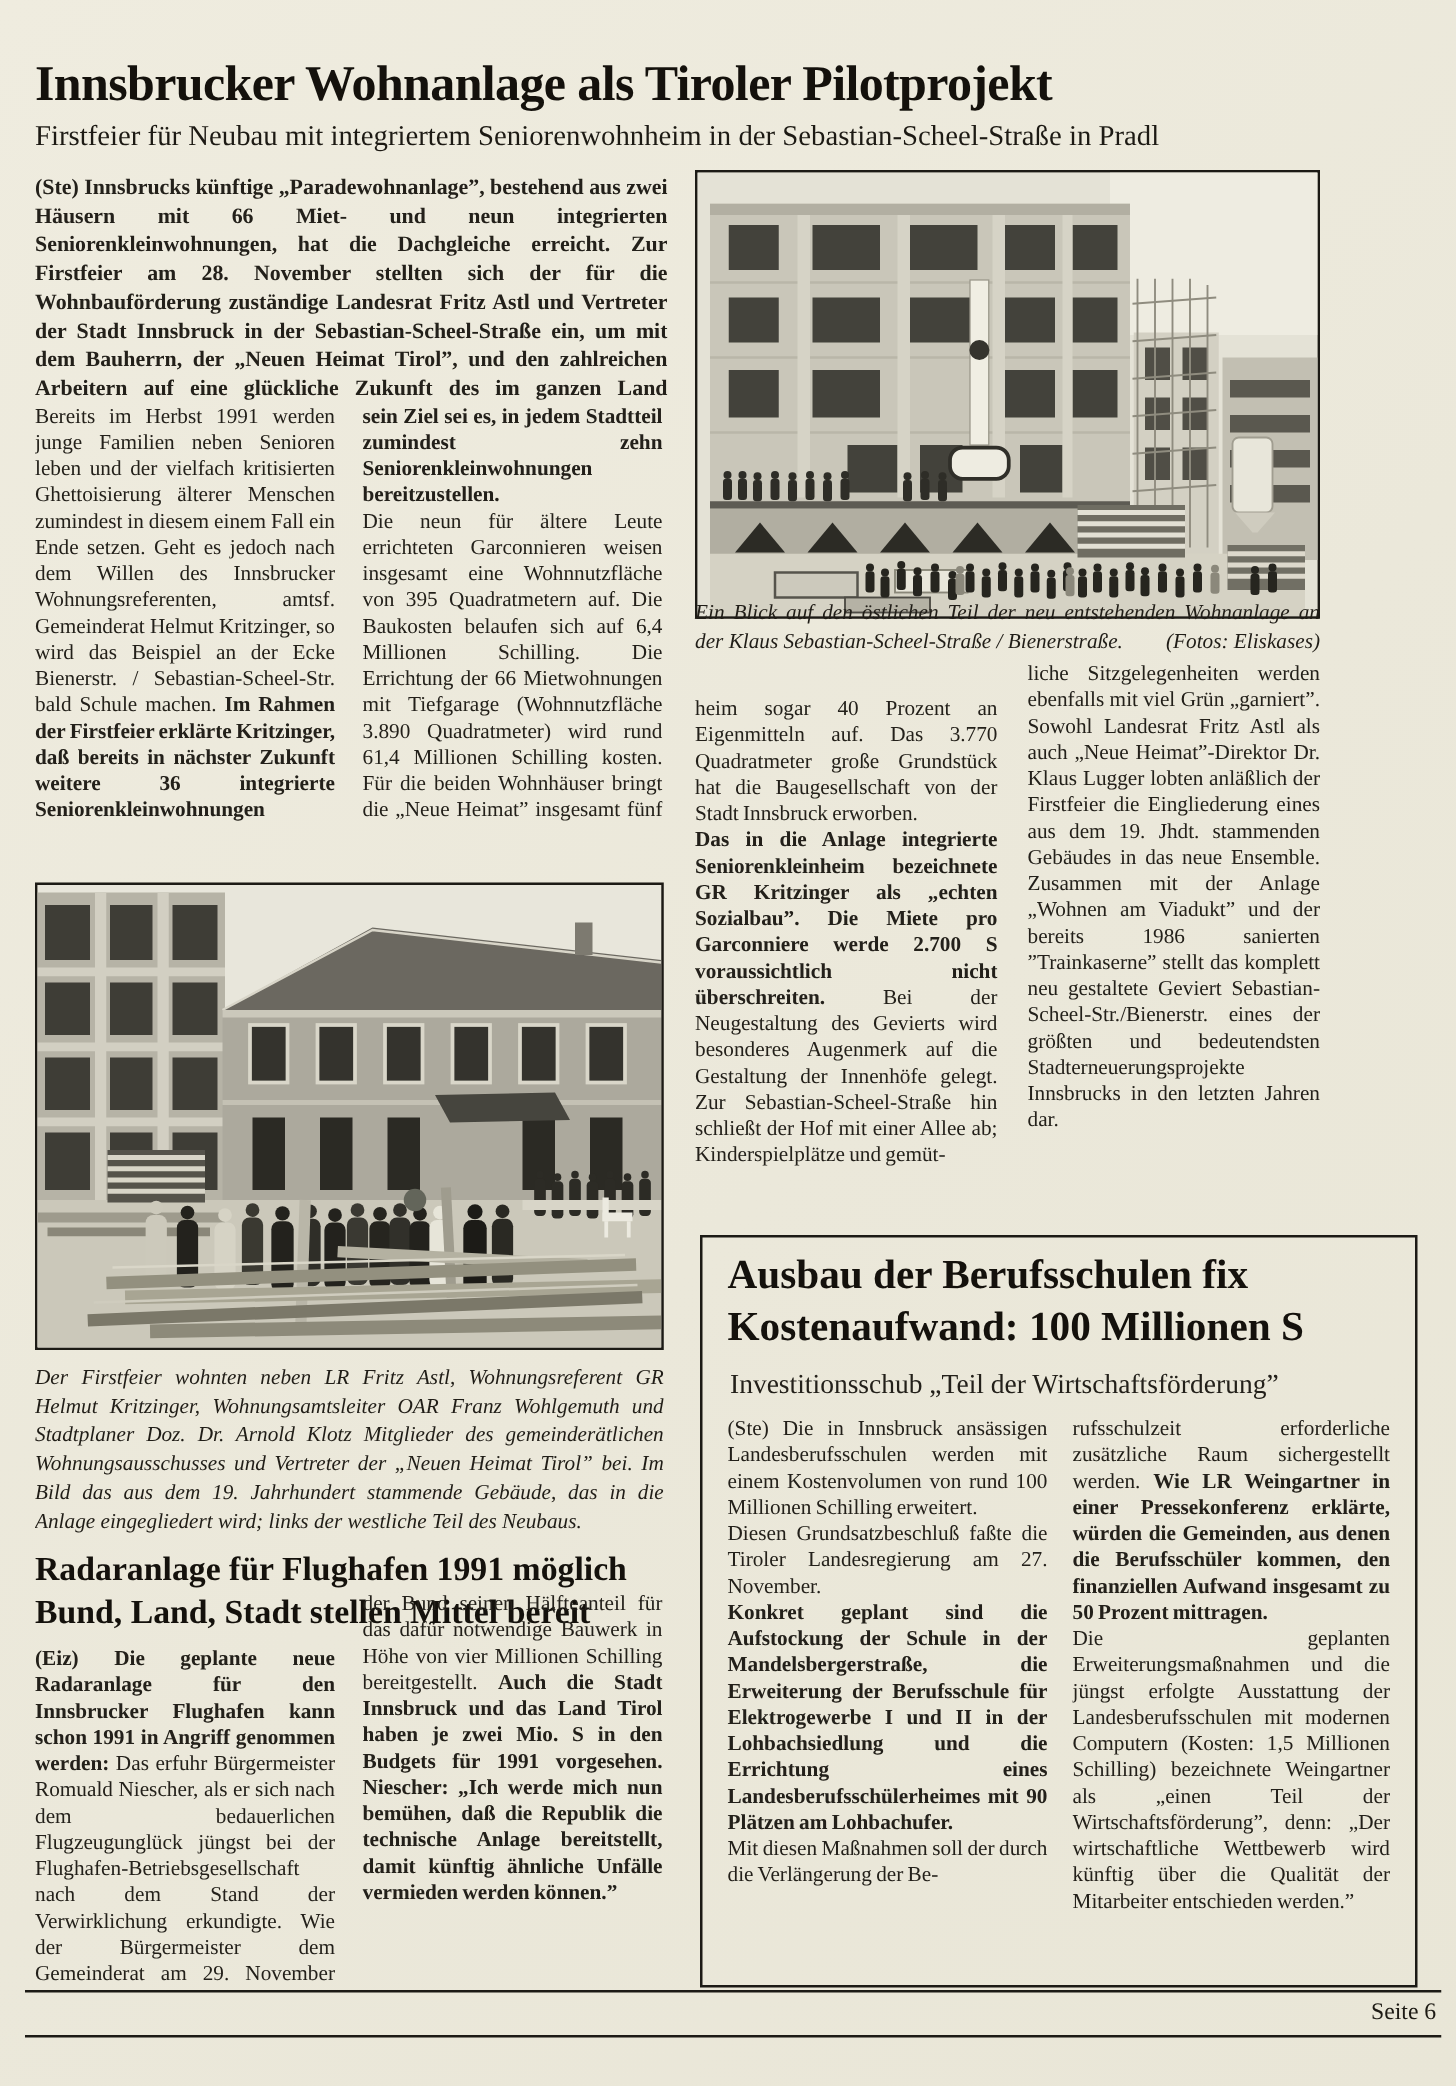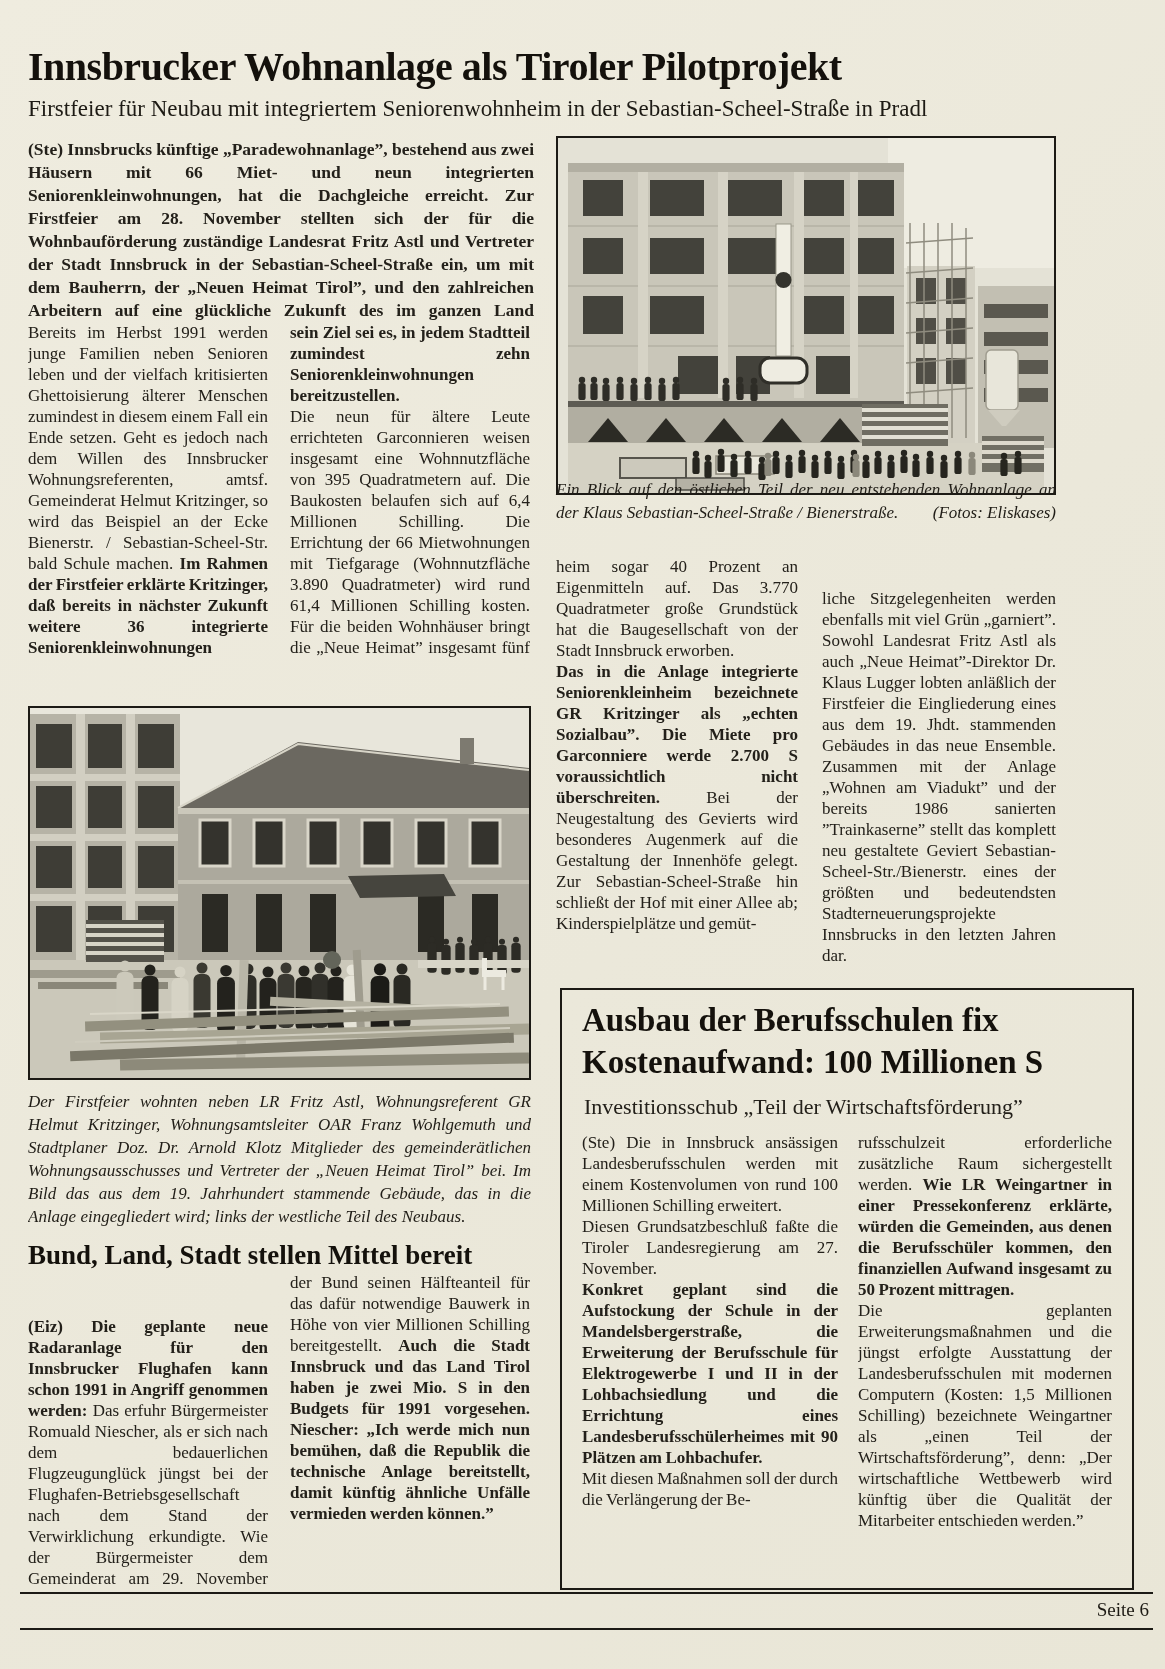--- a/index.html
+++ b/index.html
@@ -28,21 +28,21 @@
     text-align:justify; overflow:hidden; word-spacing:-0.5px;
   }
   .body-col{
     font-size:17px; line-height:21px; text-align:justify;
     overflow:hidden; word-spacing:-0.8px;
   }
   .body-col .b{font-weight:bold;}
   .col1{left:28px;  top:322px; width:240px; height:340px;}
   .col2{left:290px; top:322px; width:240px; height:340px;}
   .col3{left:556px; top:556px; width:242px; height:400px;}
-  .col4{left:822px; top:588px; width:234px; height:376px;}
+  .col4{left:822px; top:528px; width:234px; height:376px;}
   figure{margin:0; border:2px solid var(--rule); background:#dcdacd;}
   figure svg{display:block;}
   .photo1{left:556px; top:136px;}
   .photo2{left:28px;  top:706px;}
   .caption{
     font-style:italic; font-size:17px; line-height:23px; color:#201d17;
   }
   .caption1{left:556px; top:478px; width:500px;}
   .cap-line1{text-align:justify; text-align-last:justify;}
   .cap-line2{display:flex; justify-content:space-between;}
@@ -361,20 +361,21 @@
         <rect x="90" y="348" width="409" height="11" fill="#8d8a7a" transform="rotate(-1 294 353)"></rect>
         <line x1="60" y1="306" x2="470" y2="296" stroke="#d9d6c8" stroke-width="2"></line>
         <line x1="45" y1="334" x2="480" y2="320" stroke="#cfccbe" stroke-width="2"></line>
       </g>
     </svg>
   </figure>
 
   <div class="abs caption caption2">Der Firstfeier wohnten neben LR Fritz Astl, Wohnungsreferent GR Helmut Kritzinger, Wohnungsamtsleiter OAR Franz Wohlgemuth und Stadtplaner Doz. Dr. Arnold Klotz Mitglieder des gemeinderätlichen Wohnungsausschusses und Vertreter der „Neuen Heimat Tirol” bei. Im Bild das aus dem 19. Jahrhundert stammende Gebäude, das in die Anlage eingegliedert wird; links der westliche Teil des Neubaus.</div>
 
   <div class="abs radar-h">
+    <div>Radaranlage für Flughafen 1991 möglich</div>
     <div>Bund, Land, Stadt stellen Mittel bereit</div>
   </div>
   <div class="abs body-col radar-col1"><span class="b">(Eiz) Die geplante neue Radaranlage für den Innsbrucker Flughafen kann schon 1991 in Angriff genommen werden: </span><span>Das erfuhr Bürgermeister Romuald Niescher, als er sich nach dem bedauerlichen Flugzeugunglück jüngst bei der Flughafen-Betriebsgesellschaft nach dem Stand der Verwirklichung erkundigte. Wie der Bürgermeister dem Gemeinderat am 29. November mitteilte, habe</span></div>
   <div class="abs body-col radar-col2"><span>der Bund seinen Hälfteanteil für das dafür notwendige Bauwerk in Höhe von vier Millionen Schilling bereitgestellt. </span><span class="b">Auch die Stadt Innsbruck und das Land Tirol haben je zwei Mio. S in den Budgets für 1991 vorgesehen. Niescher: „Ich werde mich nun bemühen, daß die Republik die technische Anlage bereitstellt, damit künftig ähnliche Unfälle vermieden werden können.”</span></div>
 
   <div class="abs school-box">
     <div class="h1">Ausbau der Berufsschulen fix</div>
     <div class="h2">Kostenaufwand: 100 Millionen S</div>
     <div class="sub">Investitionsschub „Teil der Wirtschaftsförderung”</div>
     <div class="body-col school-col1"><span>(Ste) Die in Innsbruck ansässigen Landesberufsschulen werden mit einem Kostenvolumen von rund 100 Millionen Schilling erweitert.</span><br><span>Diesen Grundsatzbeschluß faßte die Tiroler Landesregierung am 27. November.</span><br><span class="b">Konkret geplant sind die Aufstockung der Schule in der Mandelsbergerstraße, die Erweiterung der Berufsschule für Elektrogewerbe I und II in der Lohbachsiedlung und die Errichtung eines Landesberufsschülerheimes mit 90 Plätzen am Lohbachufer.</span><br><span>Mit diesen Maßnahmen soll der durch die Verlängerung der Be-</span></div>

